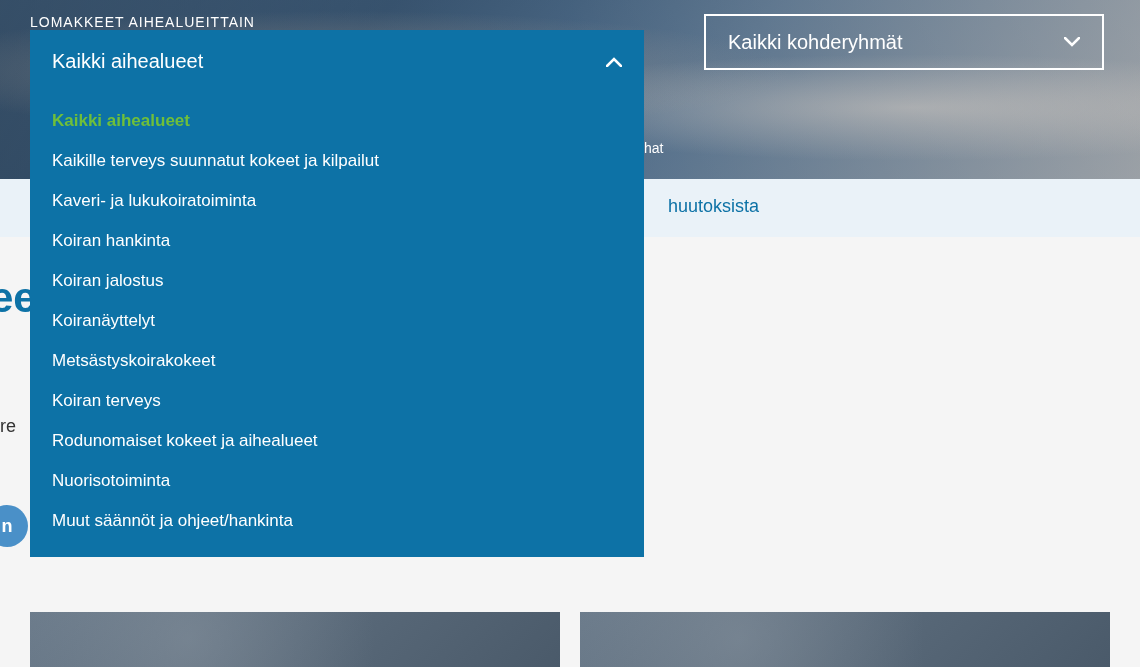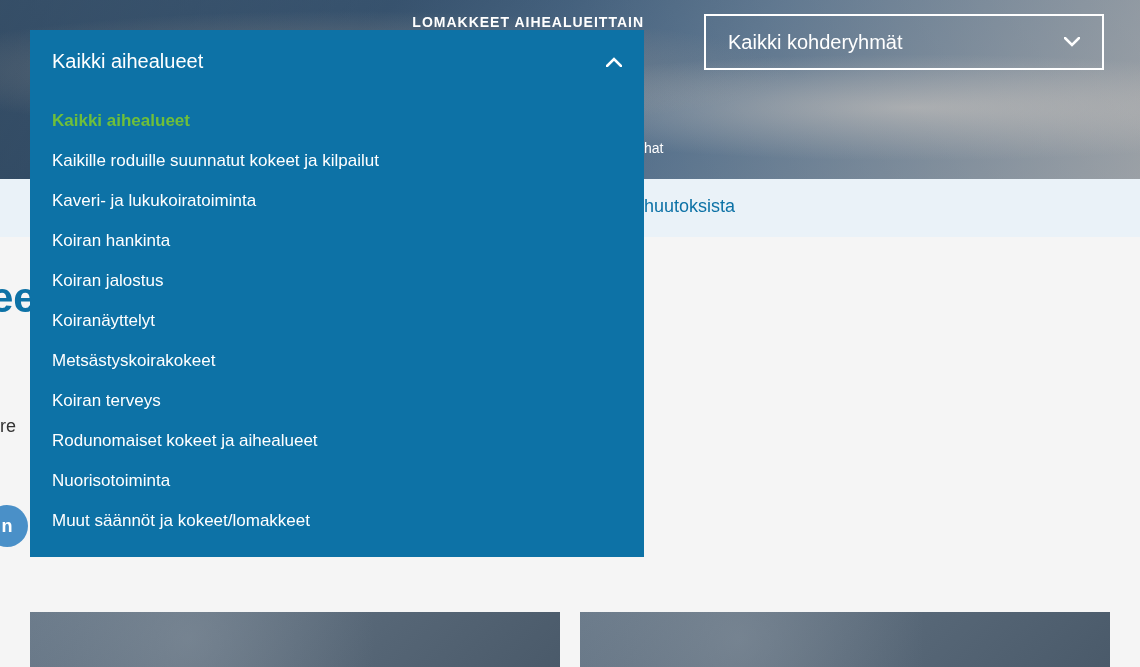--- a/index.html
+++ b/index.html
@@ -49,24 +49,23 @@
       flex: 0 0 614px;
     }
     .filter-block.right {
       flex: 0 0 400px;
       margin-left: 40px;
     }
     .filter-label {
       color: #fff;
       font-size: 14px;
       letter-spacing: 1px;
-      font-weight: 700;
+      font-weight: 400;
       margin-bottom: 14px;
       text-transform: uppercase;
-      text-align: right;
     }
     .select-box {
       display: flex;
       align-items: center;
       justify-content: space-between;
       padding: 16px 22px;
       color: #fff;
       font-size: 20px;
       cursor: pointer;
       height: 56px;
@@ -173,20 +172,21 @@
     }
     .partial-text-hat {
       top: 140px;
     }
     .partial-text-link {
       position: absolute;
       top: 196px;
       left: 644px;
       color: #0d72a6;
       font-size: 18px;
+      padding-left: 24px;
     }
     .partial-heading {
       position: absolute;
       top: 274px;
       left: -10px;
       font-size: 42px;
       color: #0d72a6;
       font-weight: 700;
     }
     .partial-body-text {
@@ -234,29 +234,29 @@
   <div class="dropdown-header">
     <span>Kaikki aihealueet</span>
     <span class="chevron">
       <svg viewBox="0 0 16 10" fill="none">
           <path d="M1 9l7-7 7 7" stroke="#fff" stroke-width="2.5" stroke-linecap="round"></path>
         </svg>
     </span>
   </div>
   <ul class="dropdown-list">
     <li class="active">Kaikki aihealueet</li>
-    <li>Kaikille roduille suunnatut kokeet ja kilpailut</li>
+    <li>Kaikille terveys suunnatut kokeet ja kilpailut</li>
     <li>Kaveri- ja lukukoiratoiminta</li>
     <li>Koiran hankinta</li>
     <li>Koiran jalostus</li>
     <li>Koiranäyttelyt</li>
     <li>Metsästyskoirakokeet</li>
     <li>Koiran terveys</li>
     <li>Rodunomaiset kokeet ja aihealueet</li>
     <li>Nuorisotoiminta</li>
-    <li>Muut säännöt ja kokeet/lomakkeet</li>
+    <li>Muut säännöt ja ohjeet/hankinta</li>
   </ul>
 </div>
 
 <div class="footer-cards">
   <div class="footer-card"></div>
   <div class="footer-card"></div>
 </div>
 
 </body></html>

